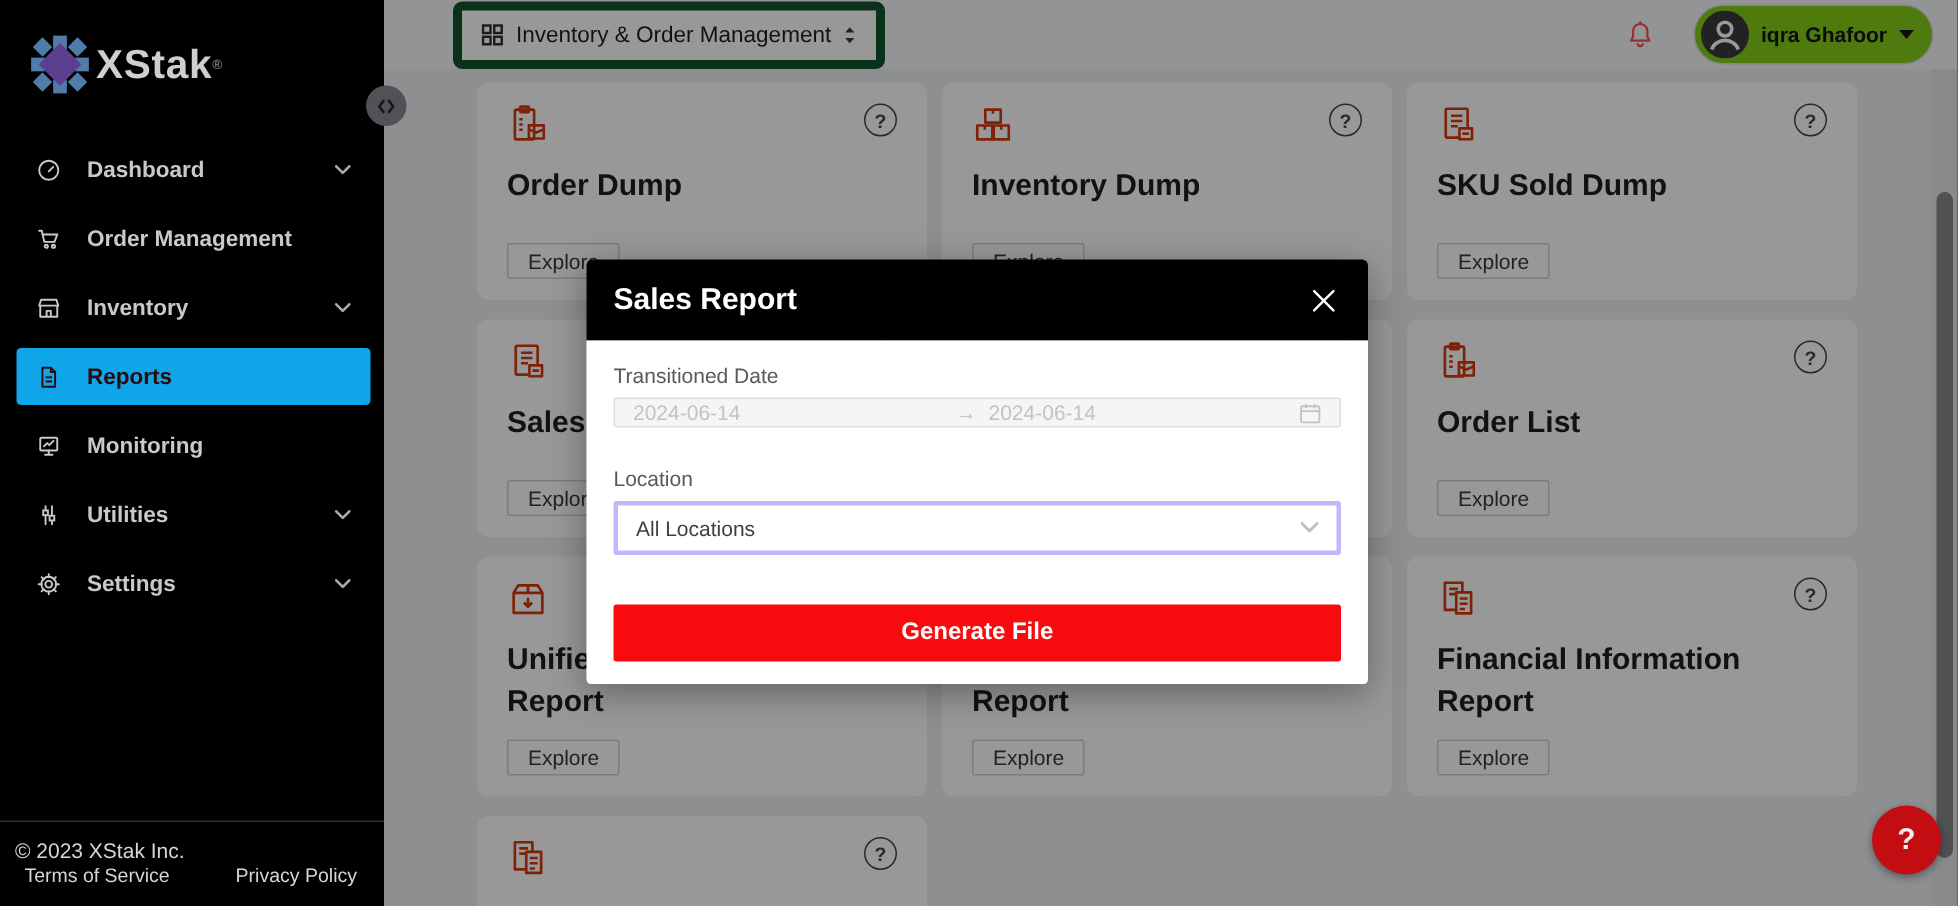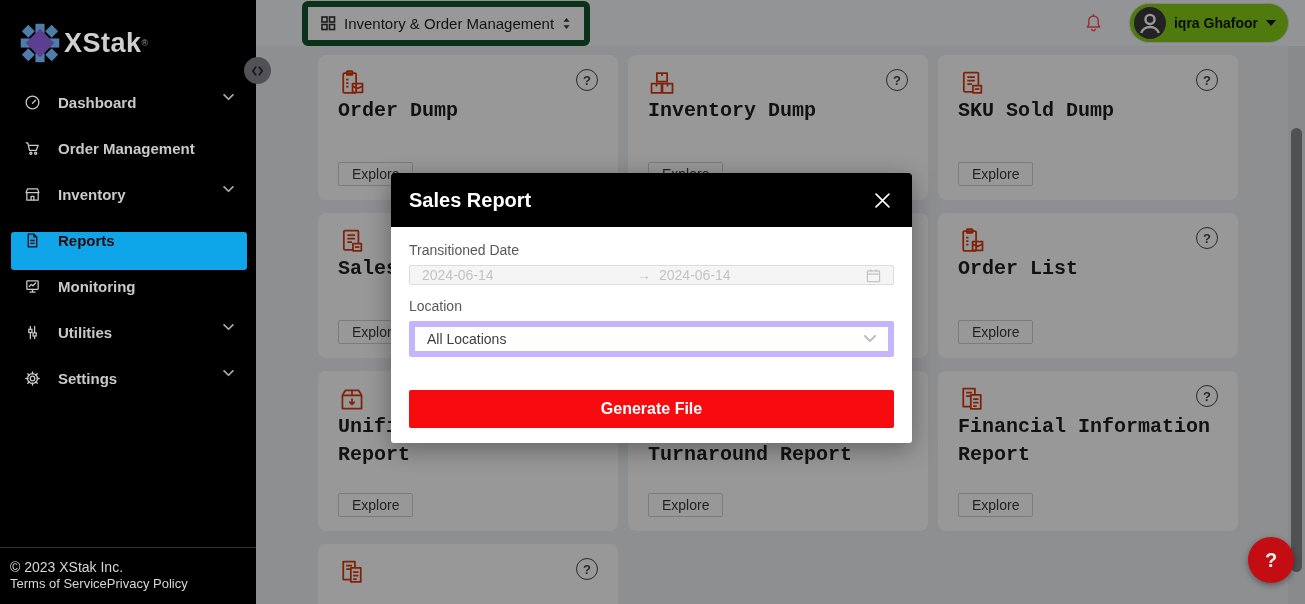--- a/index.html
+++ b/index.html
@@ -6,28 +6,28 @@
   html,body { width:1305px; height:604px; overflow:hidden; background:#000; }
   body { font-family:"Liberation Sans", sans-serif; position:relative; }
 
   
   .sidebar { position:absolute; left:0; top:0; width:256px; height:604px; background:#000; z-index:6; }
   .logo-row { display:flex; align-items:center; gap:2px; padding:14px 0 0 18px; height:72px; }
   .logo-text { color:#cfcfcf; font-size:27px; font-weight:600; letter-spacing:.5px; line-height:44px; }
   .logo-reg { color:#9a9a9a; font-size:9px; vertical-align:super; }
   .nav { margin-top:22px; }
   .nav-item { height:38px; margin:8px 9px 8px 11px; padding:0 13px; border-radius:3px;
-              display:flex; gap:17px; color:#c9c9c9; font-size:15px; font-weight:600; cursor:pointer; }
+              display:flex; align-items:center; gap:17px; color:#c9c9c9; font-size:15px; font-weight:600; cursor:pointer; }
   .nav-item svg.mi { flex:0 0 auto; }
   .nav-item .chev { margin-left:auto; opacity:.85; }
   .nav-item.active { background:#0ea5e9; color:#2e0a0c; }
   .nav-item.active svg { stroke:#2e0a0c; }
   .side-footer { position:absolute; left:0; right:0; bottom:0; border-top:1px solid #2e2e2e; padding:11px 18px 13px 10px; }
   .copyright { color:#d6d6d6; font-size:14px; margin-bottom:1px; }
-  .foot-links { display:flex; justify-content:flex-start; width:228px; }
+  .foot-links { display:flex; justify-content:flex-end; width:228px;gap:44px; }
   .foot-links span { color:#d6d6d6; font-size:13px; cursor:pointer; }
 
   .collapse-btn { position:absolute; left:244px; top:57px; width:27px; height:27px; border-radius:50%;
                   background:#515156; z-index:30; display:flex; align-items:center; justify-content:center; cursor:pointer; }
 
   
   .main { position:absolute; left:256px; top:0; right:0; bottom:0; background:#eceef1; overflow:hidden; }
   .topbar { height:46px; background:#f6f7f9; display:flex; align-items:center; padding:0 16px; }
   .app-chip { margin-left:30px; display:flex; align-items:center; gap:8px; padding:8px 13px;
               background:#fdfdfe; border:6px solid #14532d; border-radius:6px; font-size:15px; color:#1f1f1f; cursor:pointer; }
@@ -38,44 +38,44 @@
   .user-name { font-size:14px; font-weight:600; color:#141414; }
   .caret-down { width:0; height:0; border-left:5px solid transparent; border-right:5px solid transparent; border-top:6px solid #141414; }
 
   .cards { position:absolute; left:62px; top:55px; width:920px; display:grid;
            grid-template-columns:repeat(3,300px); grid-template-rows:145px 145px 160px 200px;
            column-gap:10px; row-gap:13px; }
   .card { background:#fdfdfe; border-radius:8px; padding:14px 20px; display:flex; flex-direction:column; }
   .card-top { display:flex; justify-content:space-between; align-items:flex-start; }
   .qmark { width:22px; height:22px; border:1.6px solid #454545; border-radius:50%; color:#454545;
            font-size:13px; font-weight:700; display:flex; align-items:center; justify-content:center; cursor:pointer; }
-  .card-title { font-size:20px; line-height:28px; font-weight:700; color:#1f1f1f;font-family:Liberation Mono, monospace; }
+  .card-title { margin-top:13px; font-size:20px; line-height:28px; font-weight:700; color:#1f1f1f; }
   .explore-btn { margin-top:auto; align-self:flex-start; padding:3px 13px; background:#fdfdfe;
                  border:1px solid #cfcfd4; border-radius:2px; font-size:14px; color:#3a3a3a; cursor:pointer; }
 
   .scrollbar { position:absolute; right:0; top:46px; bottom:0; width:17px; background:#e4e6e9; }
   .scroll-thumb { position:absolute; left:3px; top:82px; width:11px; height:444px; background:#85878a; border-radius:6px; }
 
   .overlay { position:absolute; inset:0; background:rgba(0,0,0,0.40); z-index:5; }
 
   
   .modal { position:absolute; left:391px; top:173px; width:521px; z-index:20; box-shadow:0 6px 24px rgba(0,0,0,.35); border-radius:4px; }
   .modal-header { height:54px; background:#000; border-radius:4px 4px 0 0; display:flex; align-items:center; padding:0 18px; }
   .modal-title { color:#fff; font-size:20px; font-weight:700; }
   .modal-close { margin-left:auto; cursor:pointer; display:flex; padding:4px; }
   .modal-body { background:#fff; border-radius:0 0 3px 3px; padding:15px 18px 15px 18px; }
   .field-label { font-size:14px; color:#595959; margin-bottom:7px; }
   .date-range { height:20px; background:#f5f5f5; border:1px solid #dcdcdc; border-radius:2px;
                 display:flex; align-items:center; padding:0 12px; font-size:14px; color:#c3c3c6; }
   .date-part { flex:1; }
   .date-sep { color:#c3c3c6; padding:0 8px; font-size:14px; }
-  .select-box { height:36px; background:#fff; border:6px solid #c4b5fd; border-radius:2px; margin-bottom:17px;
+  .select-box { height:36px; background:#fff; border:3px solid #c4b5fd; border-radius:2px; margin-bottom:17px;
                 display:flex; align-items:center; padding:0 12px; font-size:14px; color:#3f3f42; cursor:pointer; }
   .select-box .sel-chev { margin-left:auto; }
-  .mt { margin-top:13px; }
+  .mt { margin-top:26px; }
   .submit-btn { width:100%; height:38px; background:#f80b0f; border:none; border-radius:2px;
                 color:#fff; font-size:16px; font-weight:700; font-family:"Liberation Sans",sans-serif; cursor:pointer;margin-top:16px; }
 
   .help-btn { position:absolute; left:1248px; top:537px; width:46px; height:46px; border-radius:50%;
               background:#c30d12; z-index:31; display:flex; align-items:center; justify-content:center;
               color:#efefef; font-size:20px; font-weight:700; cursor:pointer; box-shadow:0 2px 6px rgba(0,0,0,.4); }
 
   svg { display:block; }
 </style>
 </head>

